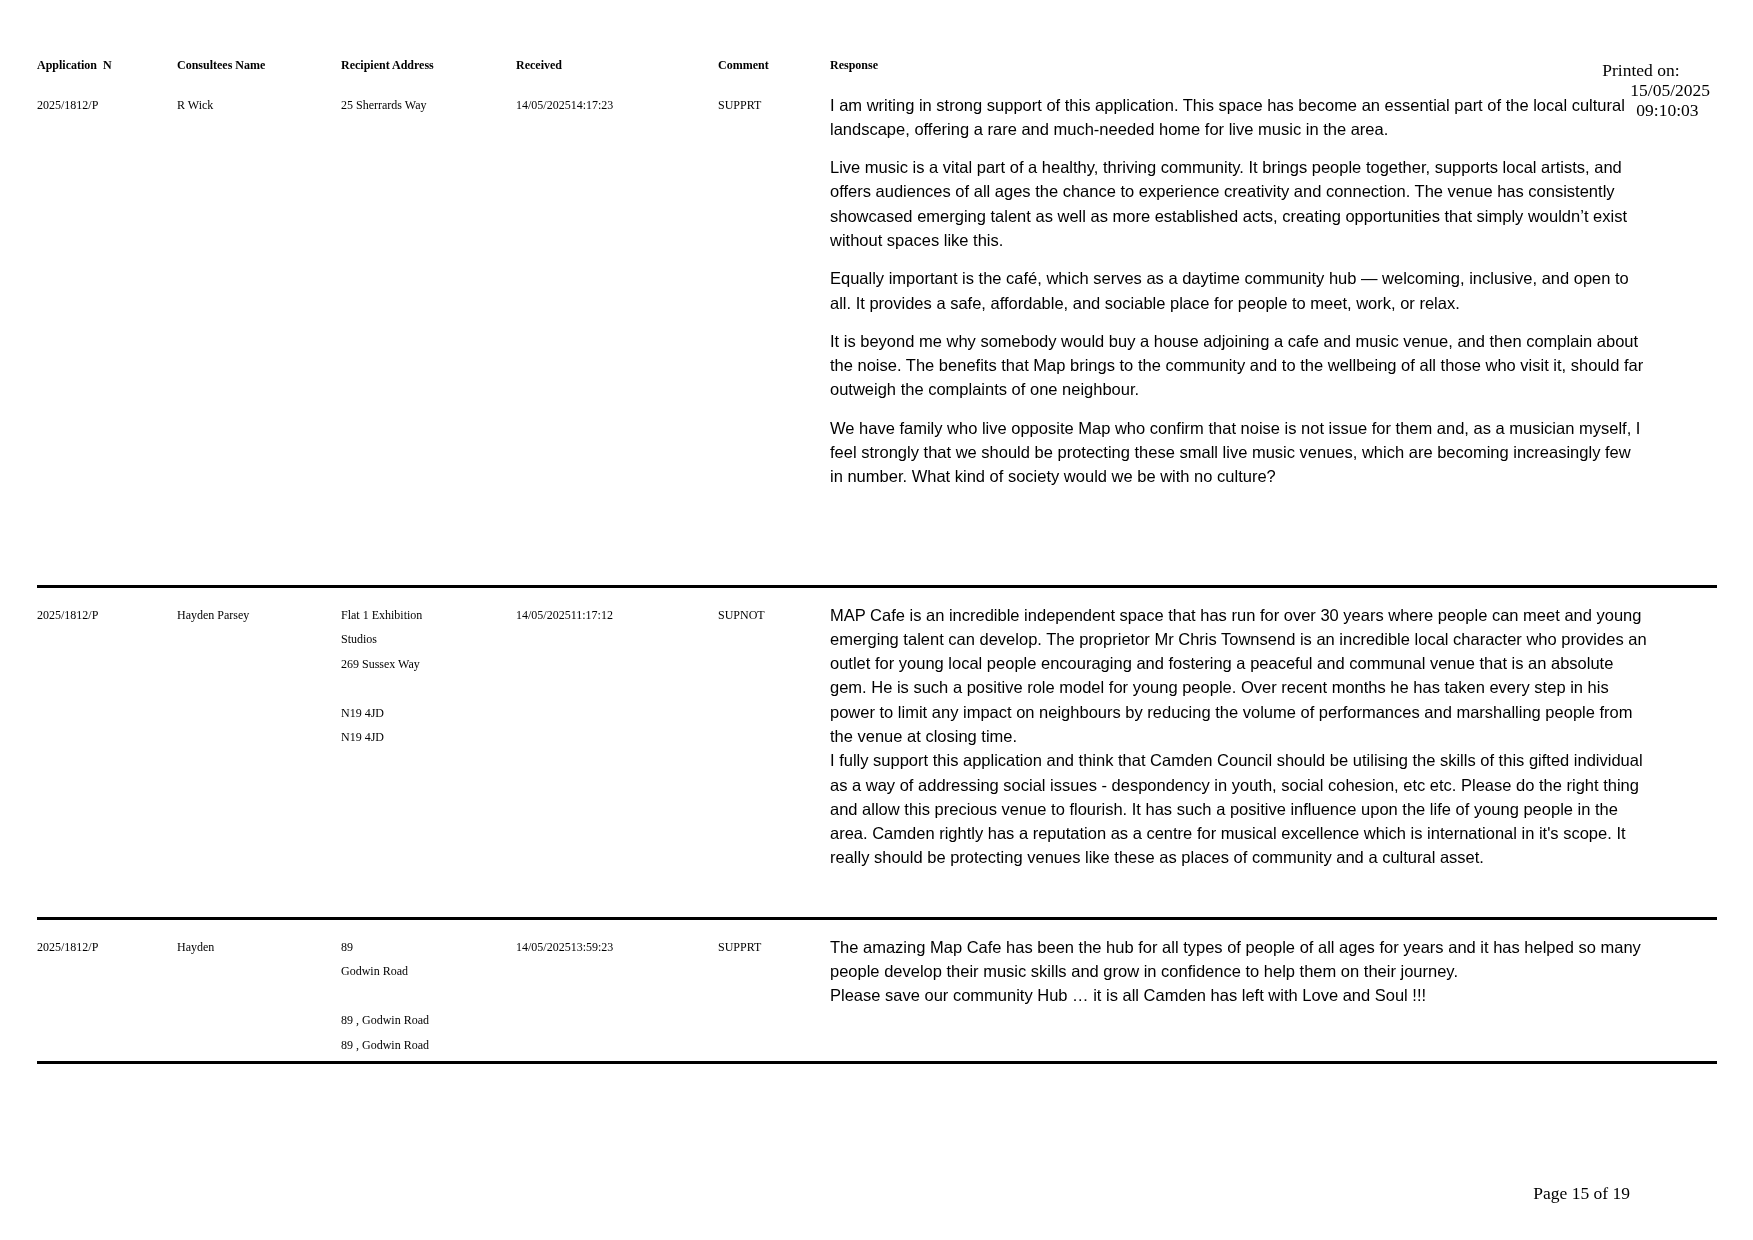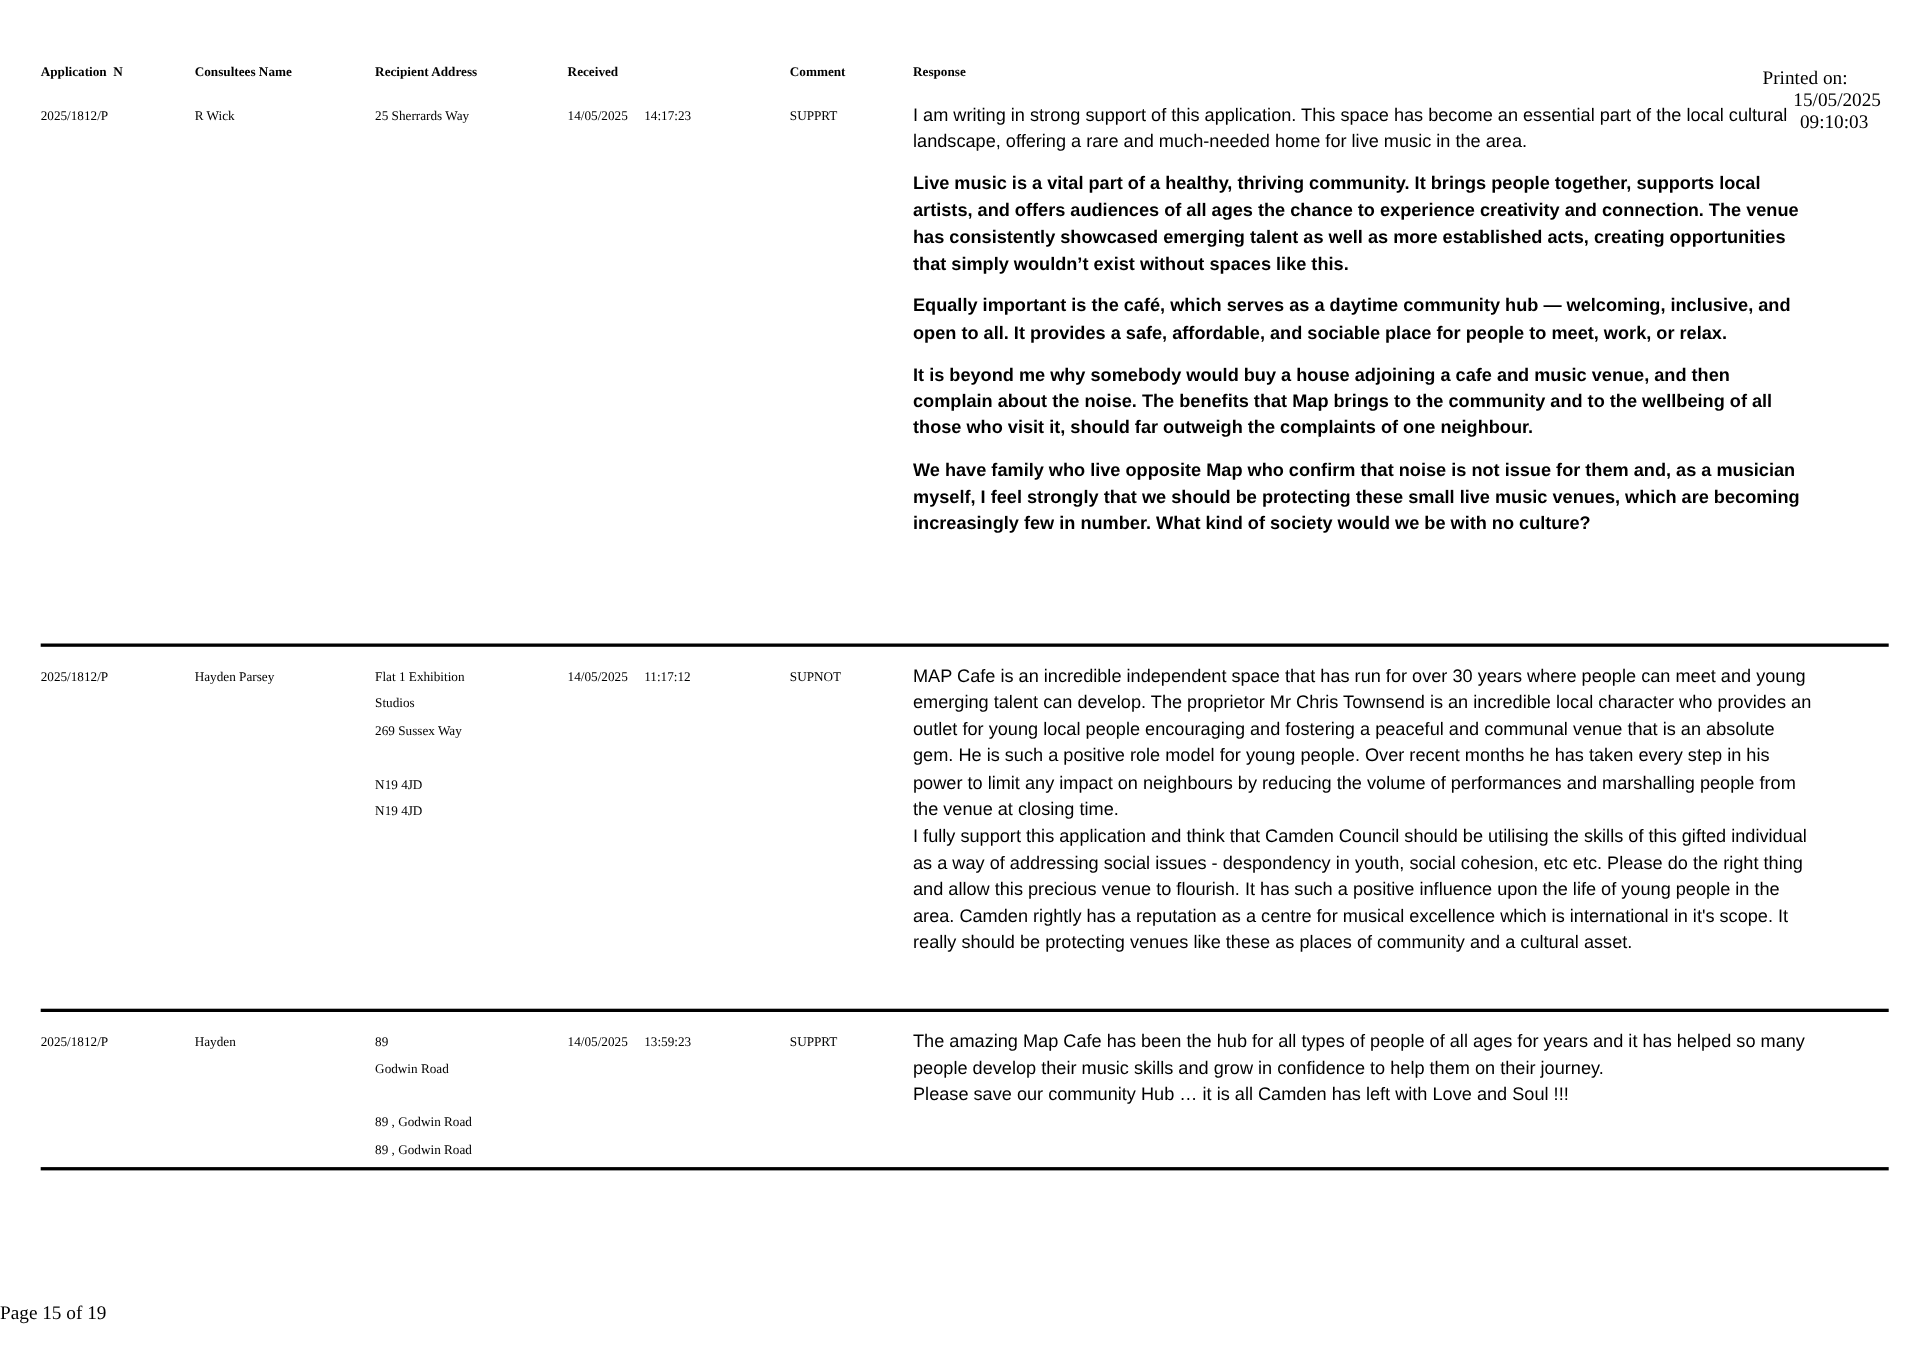--- a/index.html
+++ b/index.html
@@ -52,36 +52,36 @@
   .row-2 { min-height: 144px; }
 
   .cell {
     font-size: 12px;
     line-height: 24.5px;
     white-space: pre-wrap;
     padding-right: 12px;
     box-sizing: border-box;
   }
   .c-recv { white-space: normal; }
-  .recv-time { margin-left: 15px; }
+  .recv-time { }
   .c-resp {
     font-family: "Liberation Sans", sans-serif;
     font-size: 16.5px;
     line-height: 24.3px;
     max-width: 818px;
     padding-right: 0;
   }
-  .c-resp .para + .para { margin-top: 14px; font-weight: bold; }
+  .c-resp .para + .para { margin-top: 14px; }
 
   .page-footer {
     position: absolute;
     top: 1183px;
     left: 0;
     width: 1630px;
-    text-align: left;
+    text-align: right;
     font-size: 17.5px;
   }
 </style>
 </head>
 <body>
 
 <div class="printed-on">
   <span class="p-label">Printed on:</span>
   <span class="p-date">15/05/2025</span>
   <span class="p-time">09:10:03</span>

